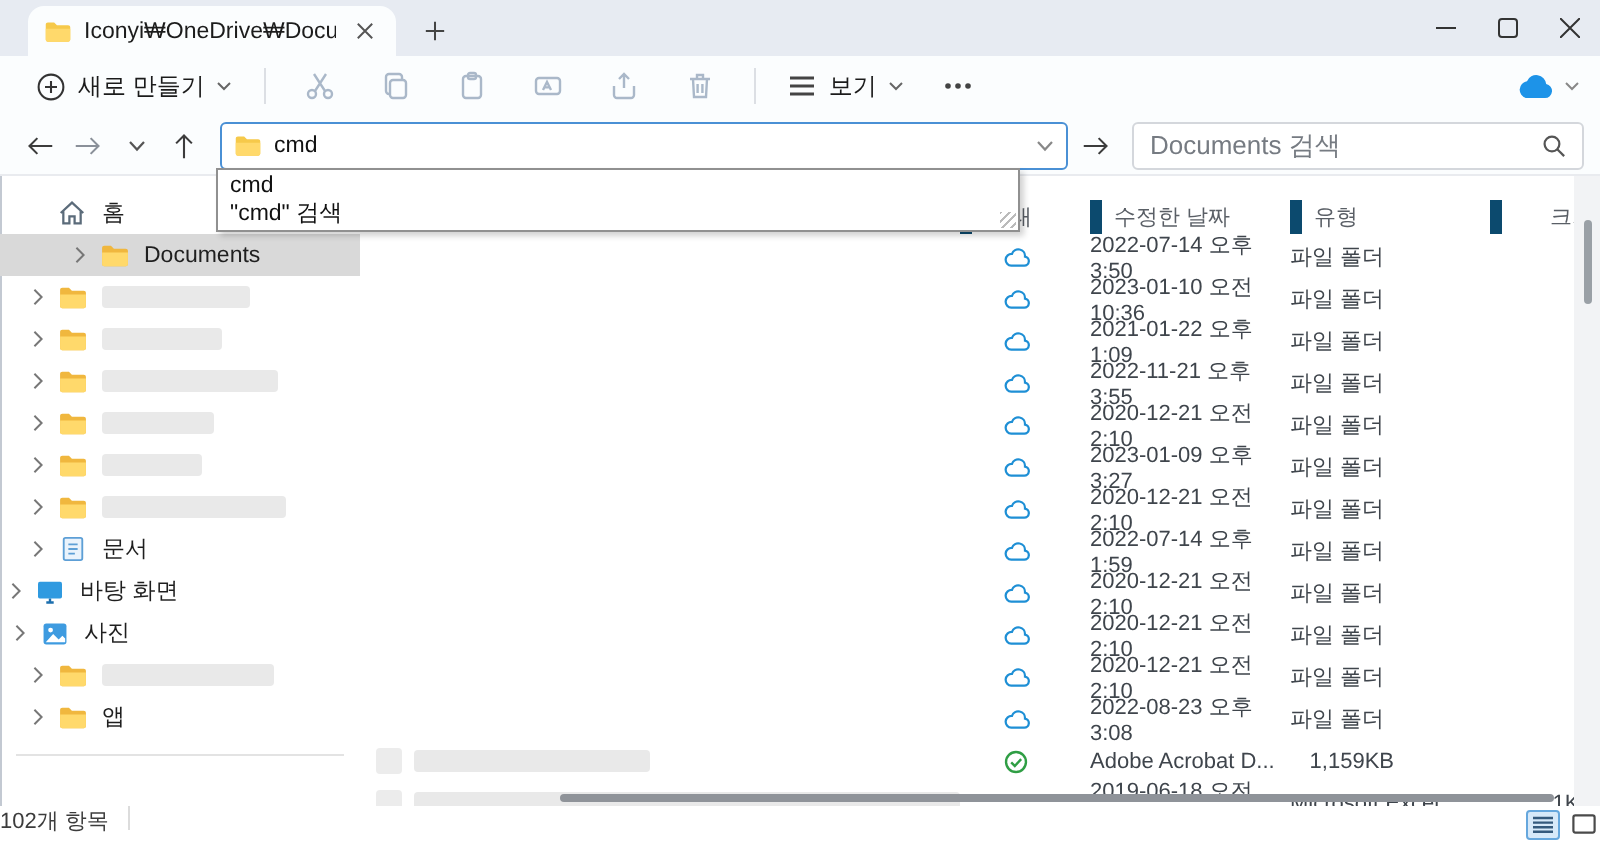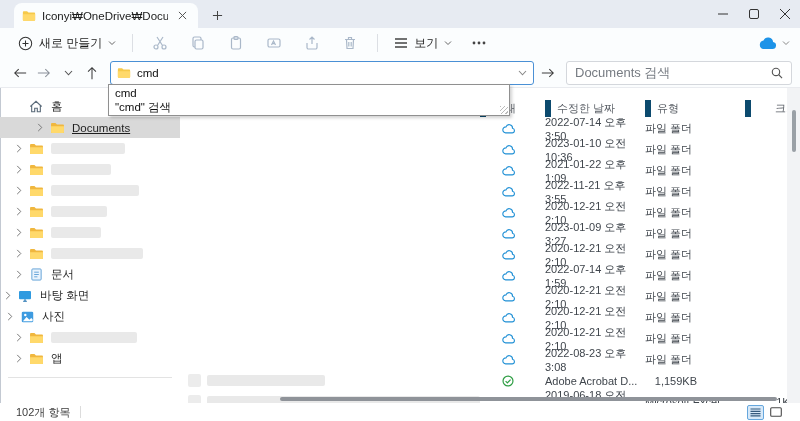--- a/index.html
+++ b/index.html
@@ -27,21 +27,21 @@
   .navbtn{width:22px;height:22px;display:flex;align-items:center;justify-content:center;margin:0 1px;}
   .addrbox{flex:1;height:24px;margin-left:6px;background:#fff;border:1px solid #4a90d5;border-radius:3px;display:flex;align-items:center;padding:0 6px;box-sizing:border-box;gap:6px;}
   .addrtext{font-size:11.5px;color:#111;flex:1;}
   .gobtn{width:24px;height:22px;display:flex;align-items:center;justify-content:center;margin:0 2px;}
   .searchbox{width:226px;height:24px;background:#fff;border:1px solid #d4d7dc;border-radius:3px;display:flex;align-items:center;padding:0 8px;box-sizing:border-box;margin-left:4px;}
   .searchph{font-size:13px;color:#767b82;flex:1;}
   
   .body{position:absolute;left:0;top:88px;right:0;bottom:18px;display:flex;overflow:hidden;}
   .sidebar{width:180px;box-sizing:border-box;padding-top:8px;position:relative;flex:none;overflow:hidden;}
   .si{height:21px;display:flex;align-items:center;font-size:11.5px;color:#1f1f1f;position:relative;}
-  .si.sel{background:#d9d9d9;text-decoration:underline;}
+  .si.sel{background:#d9d9d9;}
   .si .sichev{width:16px;display:flex;justify-content:center;flex:none;}
   .si .siicon{width:18px;display:flex;justify-content:center;flex:none;margin-right:6px;}
   .blob{display:inline-block;height:11px;background:#e9e9e9;border-radius:2px;}
   .sdivider{height:1px;background:#e3e3e3;margin:8px 8px 6px 8px;}
   
   .main{flex:1;position:relative;background:#fff;overflow:hidden;}
   .fhead{position:absolute;left:0;top:12px;right:13px;height:17px;display:flex;font-size:11px;color:#5a5f66;}
   .frow{position:absolute;left:0;right:13px;height:21px;display:flex;align-items:center;font-size:11px;color:#3f454c;}
   .c-name{width:300px;flex:none;display:flex;align-items:center;gap:6px;padding-left:8px;box-sizing:border-box;}
   .c-status{width:65px;flex:none;display:flex;align-items:center;padding-left:22px;box-sizing:border-box;}
@@ -53,21 +53,21 @@
   .fico{width:13px;height:13px;background:#ececec;border-radius:2px;flex:none;}
   .vtrack{position:absolute;right:0;top:0;bottom:0;width:13px;background:#f2f3f5;}
   .vthumb{position:absolute;right:4px;top:22px;width:4px;height:42px;background:#9aa0a6;border-radius:2px;}
   .hthumb{position:absolute;left:100px;bottom:2px;width:497px;height:4px;background:#8f9399;border-radius:2px;}
   
   .dropdown{position:absolute;left:108px;top:84px;width:400px;background:#fff;border:1px solid #909090;box-shadow:2px 2px 3px rgba(0,0,0,.18);z-index:50;padding:1px 0;}
   .ditem{height:14px;line-height:14px;font-size:11.5px;color:#111;padding:0 6px;white-space:nowrap;}
   .dgrip{position:absolute;right:1px;bottom:1px;width:8px;height:8px;
          background:repeating-linear-gradient(135deg,#bbb 0 1px,transparent 1px 3px);}
   
-  .statusbar{position:absolute;left:0;bottom:0;width:100%;height:18px;background:#fff;display:flex;align-items:center;font-size:11px;color:#3c3c3c;padding:0 16px;box-sizing:border-box;}
+  .statusbar{position:absolute;left:0;bottom:0;width:100%;height:18px;background:#fff;display:flex;font-size:11px;color:#3c3c3c;padding:0 0;box-sizing:border-box;}
   .st-sep{width:1px;height:12px;background:#dcdcdc;margin-left:10px;}
   .viewtoggles{margin-left:auto;display:flex;gap:3px;align-items:center;}
   .vt{width:17px;height:15px;display:flex;align-items:center;justify-content:center;border-radius:2px;box-sizing:border-box;}
   .vt.active{background:#d7e9f9;border:1px solid #66a7dd;}
   svg{display:block;}
 </style>
 </head>
 <body>
 
 <div class="win">

